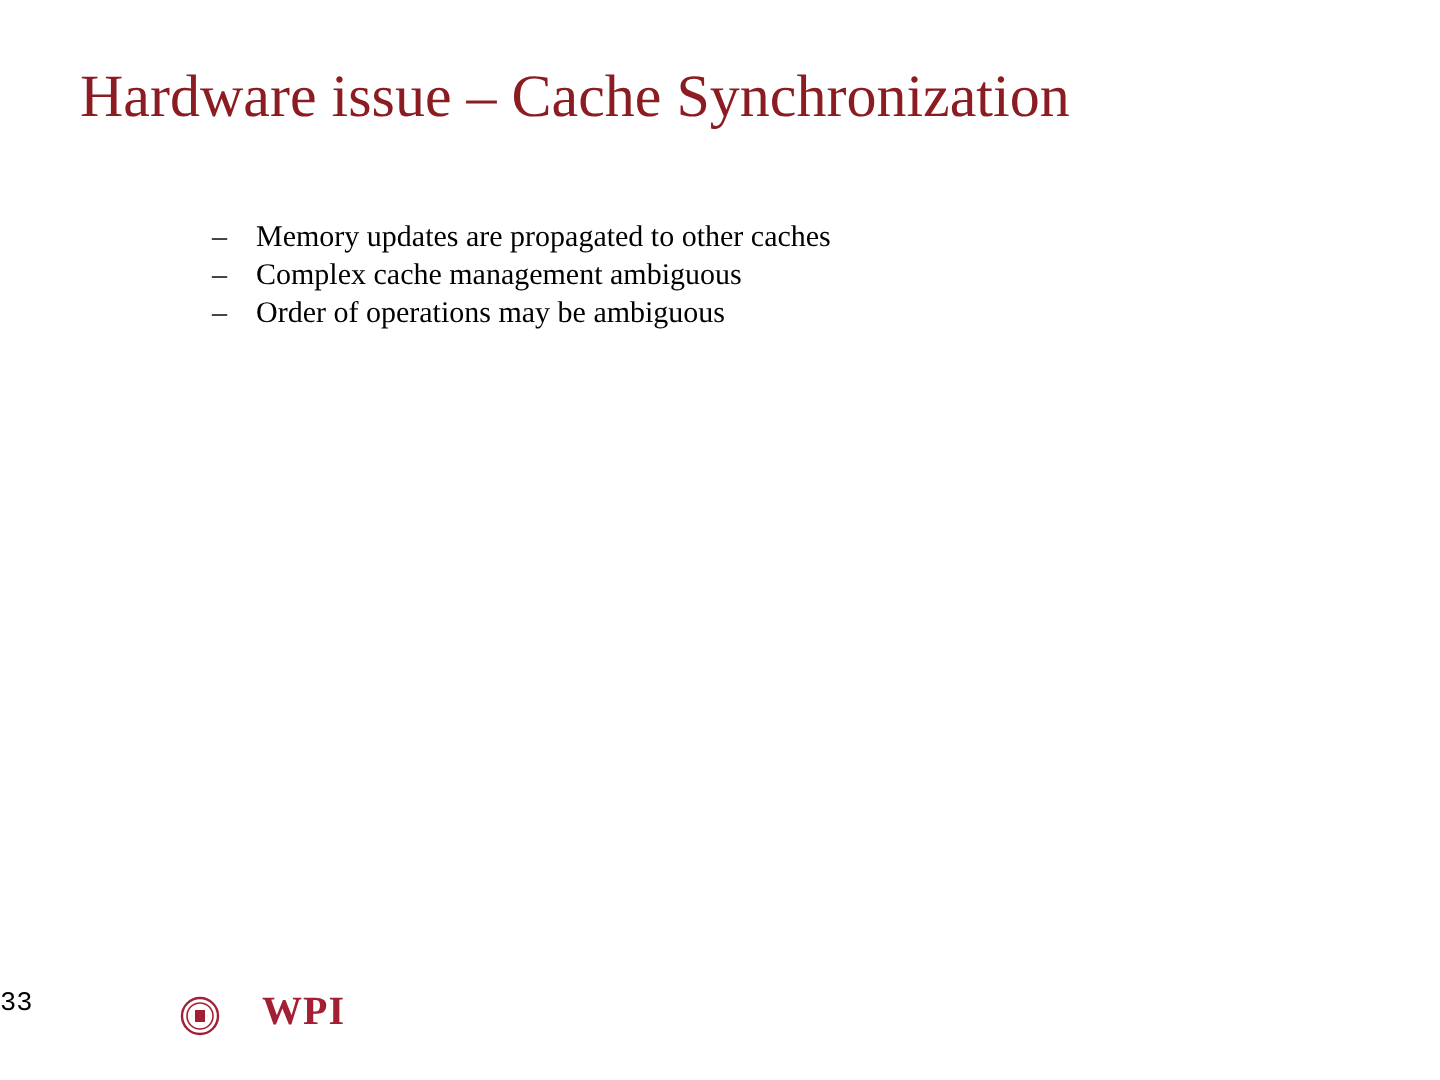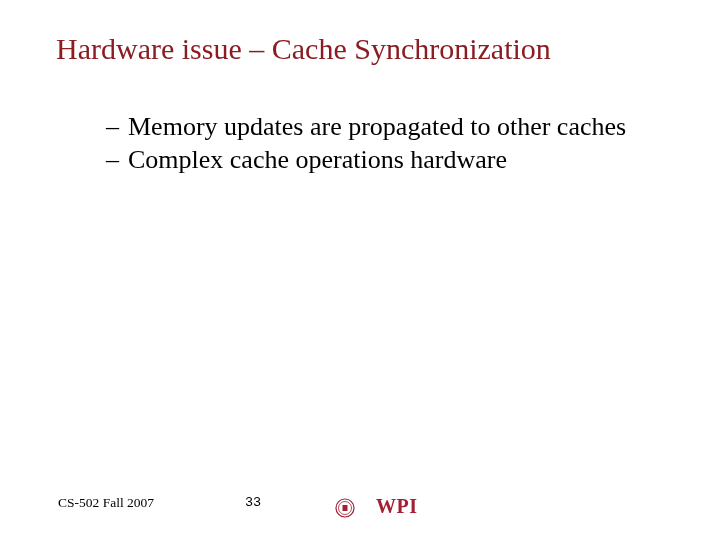--- a/index.html
+++ b/index.html
@@ -8,21 +8,21 @@
       height: 540px;
       background: #fff;
       font-family: "Times New Roman", Times, serif;
       color: #000;
       position: relative;
       overflow: hidden;
     }
     .title {
       font-size: 30px;
       color: #8B1C22;
-      padding: 32px 0 0 56px;
+      padding: 32px 0 0 40px;
       font-weight: normal;
     }
     .content {
       padding: 38px 48px 0 78px;
     }
     .bullet-main {
       font-size: 25px;
       line-height: 1.28;
       margin-bottom: 6px;
       position: relative;
@@ -32,21 +32,21 @@
       content: "•";
       position: absolute;
       left: 0;
       top: 0;
     }
     .sub-group {
       margin-top: 6px;
       margin-bottom: 18px;
     }
     .bullet-sub {
-      font-size: 26px;
+      font-size: 15px;
       line-height: 1.28;
       position: relative;
       padding-left: 22px;
       margin-left: 28px;
     }
     .bullet-sub::before {
       content: "–";
       position: absolute;
       left: 0;
       top: 0;
@@ -93,27 +93,27 @@
     }
   </style>
 </head>
 <body>
 
 <h1 class="title">Hardware issue – Cache Synchronization</h1>
 
 <div class="content">
   <div class="sub-group">
     <div class="bullet-sub">Memory updates are propagated to other caches</div>
-    <div class="bullet-sub">Complex cache operations hardware</div>
+    <div class="bullet-sub">Complex cache management ambiguous</div>
+    <div class="bullet-sub">Order of operations may be ambiguous</div>
   </div>
 
 </div>
 
 <div class="footer">
-  <div class="footer-left">CS-502 Fall 2007</div>
   <div class="footer-page">33</div>
   <div class="footer-logo">
     <svg class="logo-seal" viewBox="0 0 20 20">
       <circle cx="10" cy="10" r="9" fill="none" stroke="#A31F34" stroke-width="1.2"></circle>
       <circle cx="10" cy="10" r="6.5" fill="none" stroke="#A31F34" stroke-width="0.8"></circle>
       <rect x="7.5" y="7" width="5" height="6" fill="#A31F34"></rect>
     </svg>
     <span class="logo-text">WPI</span>
   </div>
 </div>

